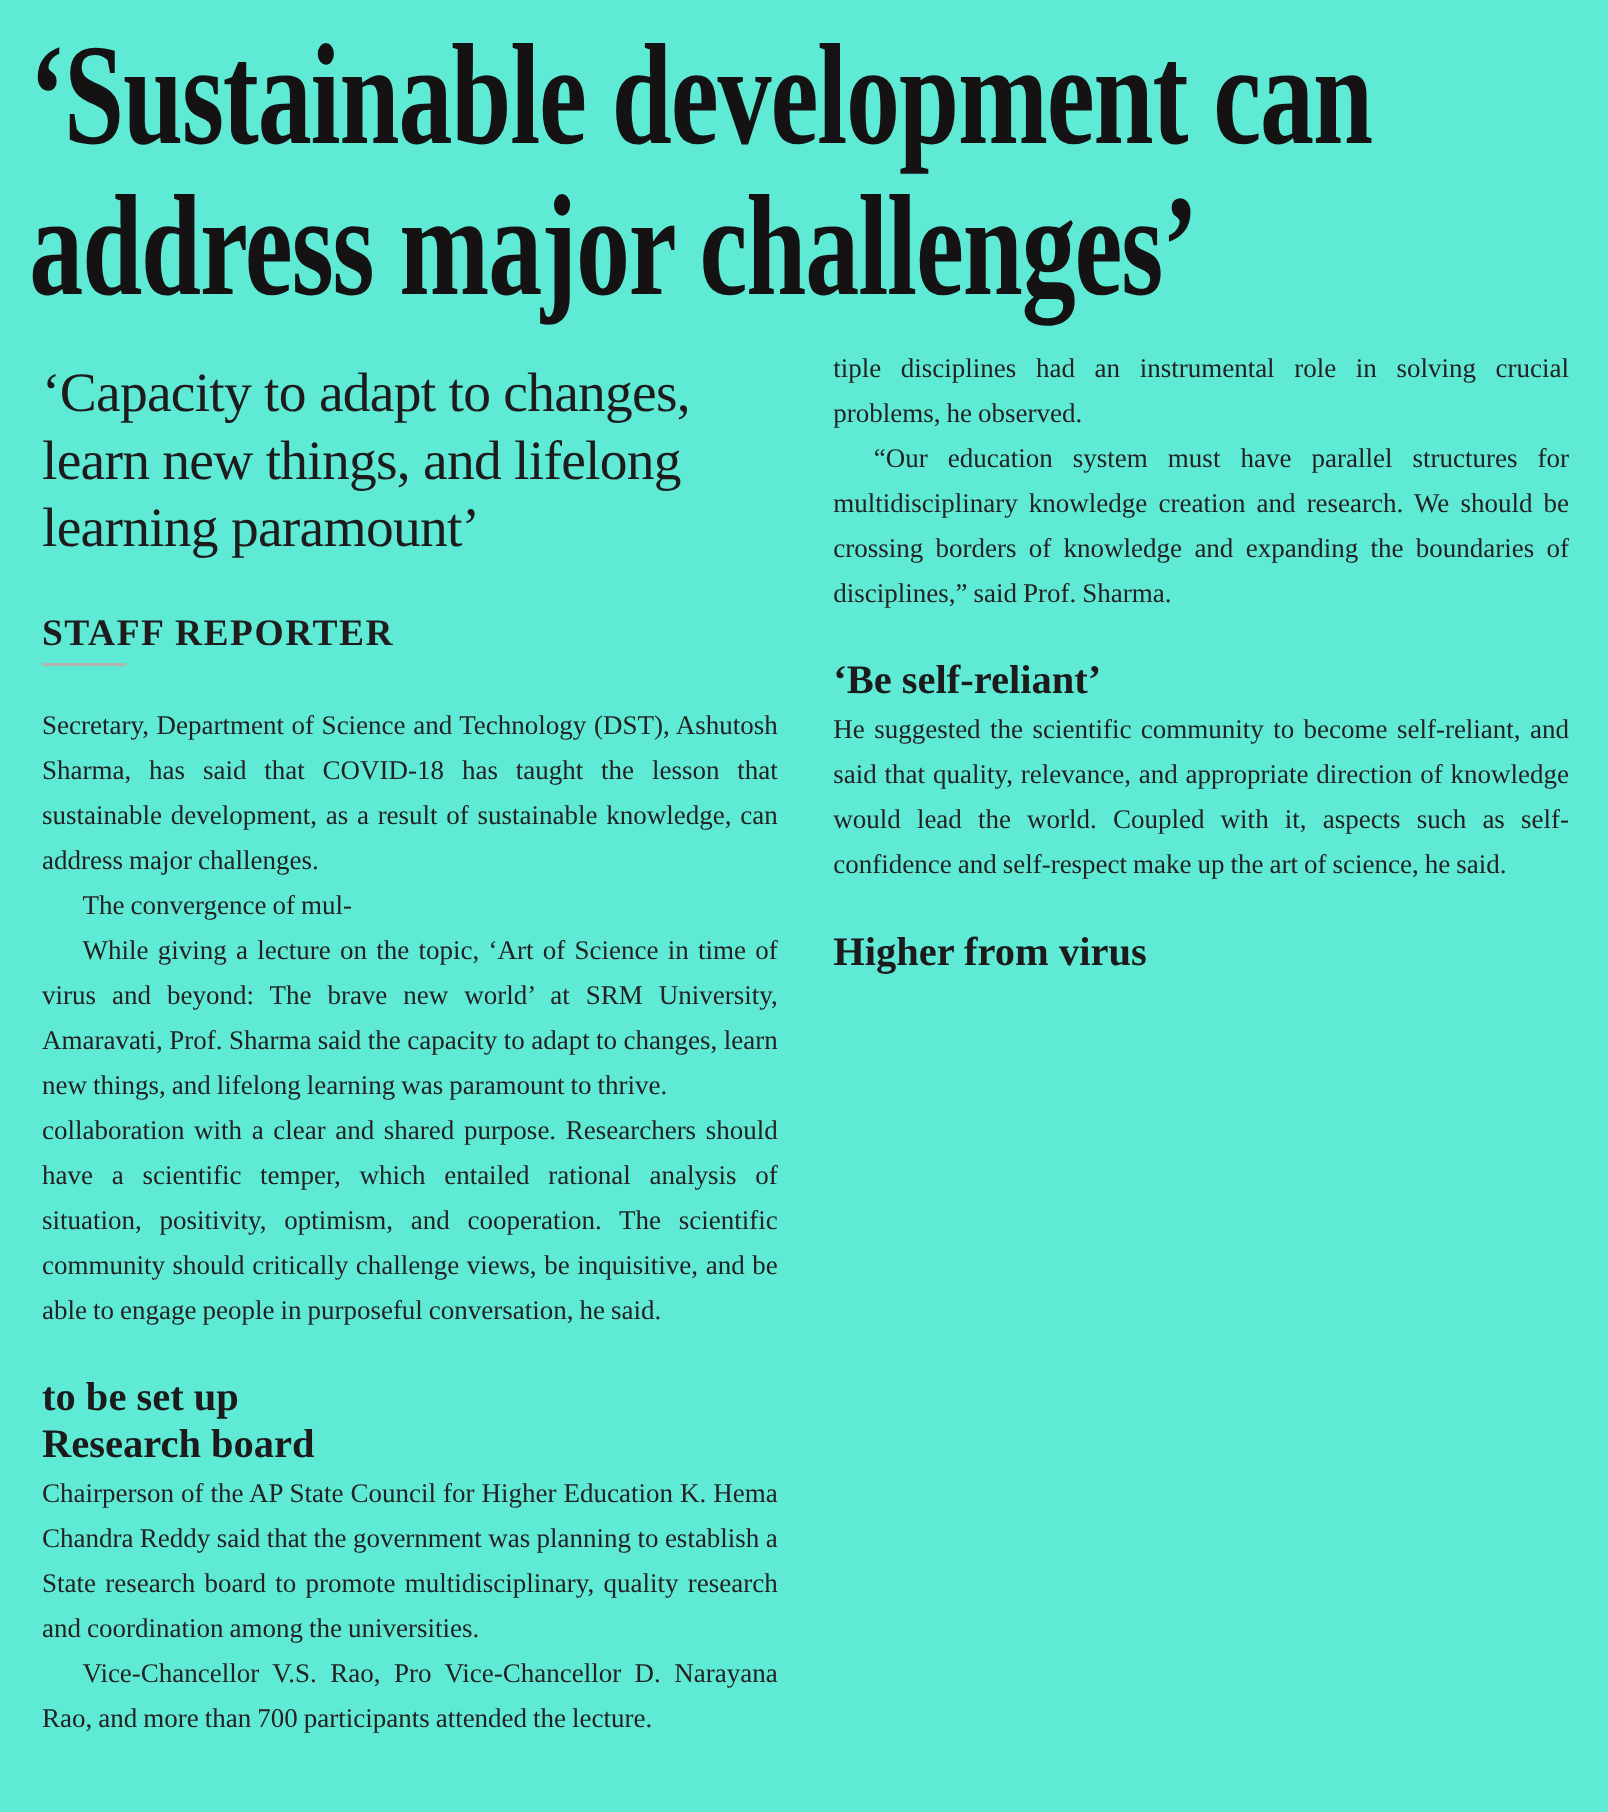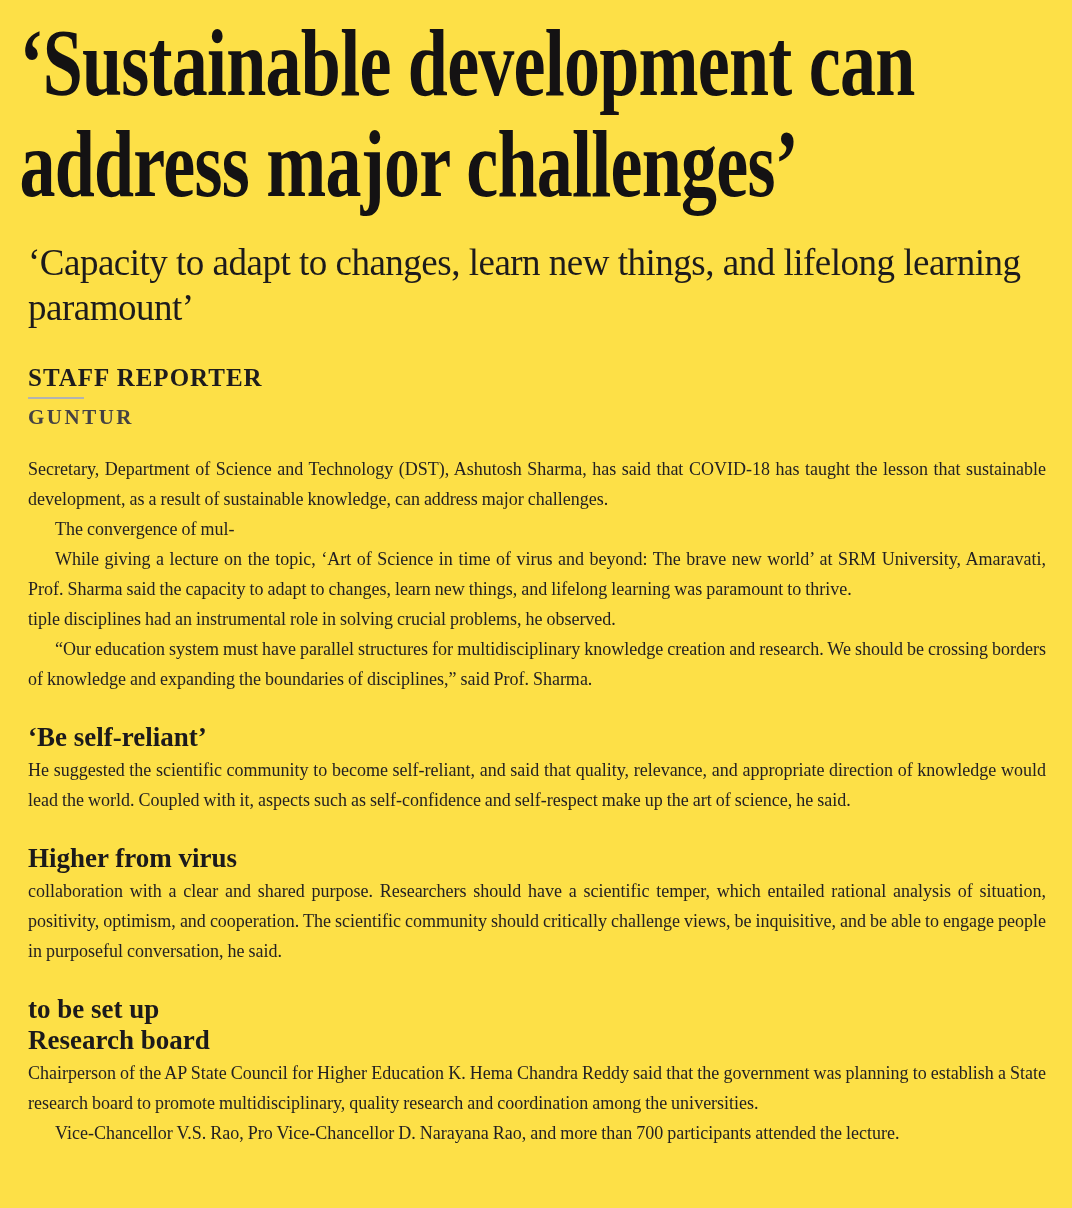--- a/index.html
+++ b/index.html
@@ -5,21 +5,21 @@
   html, body {
     margin: 0;
     padding: 0;
     background: #e9e9e7;
   }
   .page {
     position: relative;
     width: 1072px;
     height: 1208px;
     margin: 0 auto;
-    background: #fde047;
+    background: #5eead4;
     color: #242122;
     font-family: "Liberation Serif", "DejaVu Serif", serif;
     overflow: hidden;
   }
   
   .headline {
     margin: 0;
     padding: 12px 0 0 26px;
     font-size: 96px;
     line-height: 101px;
@@ -30,21 +30,21 @@
     transform-origin: top left;
     width: 1400px;
   }
   .headline .hl-line {
     display: block;
     white-space: nowrap;
   }
   
   .columns {
     display: grid;
-    grid-template-columns: repeat(1, 1fr);
+    grid-template-columns: repeat(2, 1fr);
     column-gap: 37px;
     padding: 0 26px 0 28px;
     margin-top: 16px;
   }
   .col { min-width: 0; }
 
   
   .standfirst {
     margin-top: 10px;
     font-size: 37px;
@@ -106,21 +106,20 @@
   </h1>
 
   <div class="columns">
 
     <div class="col">
       <div class="standfirst">‘Capacity to adapt to changes, learn new things, and lifelong learning paramount’</div>
 
       <div class="byline-block">
         <div class="byline">STAFF REPORTER</div>
         <div class="byline-rule"></div>
-        <div class="dateline">GUNTUR</div>
       </div>
 
       <p class="para">Secretary, Department of Science and Technology (DST), Ashutosh Sharma, has said that COVID-18 has taught the lesson that sustainable development, as a result of sustainable knowledge, can address major challenges.</p>
       <p class="para indent">The convergence of mul-</p>
       <p class="para indent">While giving a lecture on the topic, ‘Art of Science in time of virus and beyond: The brave new world’ at SRM University, Amaravati, Prof. Sharma said the capacity to adapt to changes, learn new things, and lifelong learning was paramount to thrive.</p>
     </div>
 
     <div class="col">
       <p class="para">tiple disciplines had an instrumental role in solving crucial problems, he observed.</p>
       <p class="para indent">“Our education system must have parallel structures for multidisciplinary knowledge creation and research. We should be crossing borders of knowledge and expanding the boundaries of disciplines,” said Prof. Sharma.</p>

